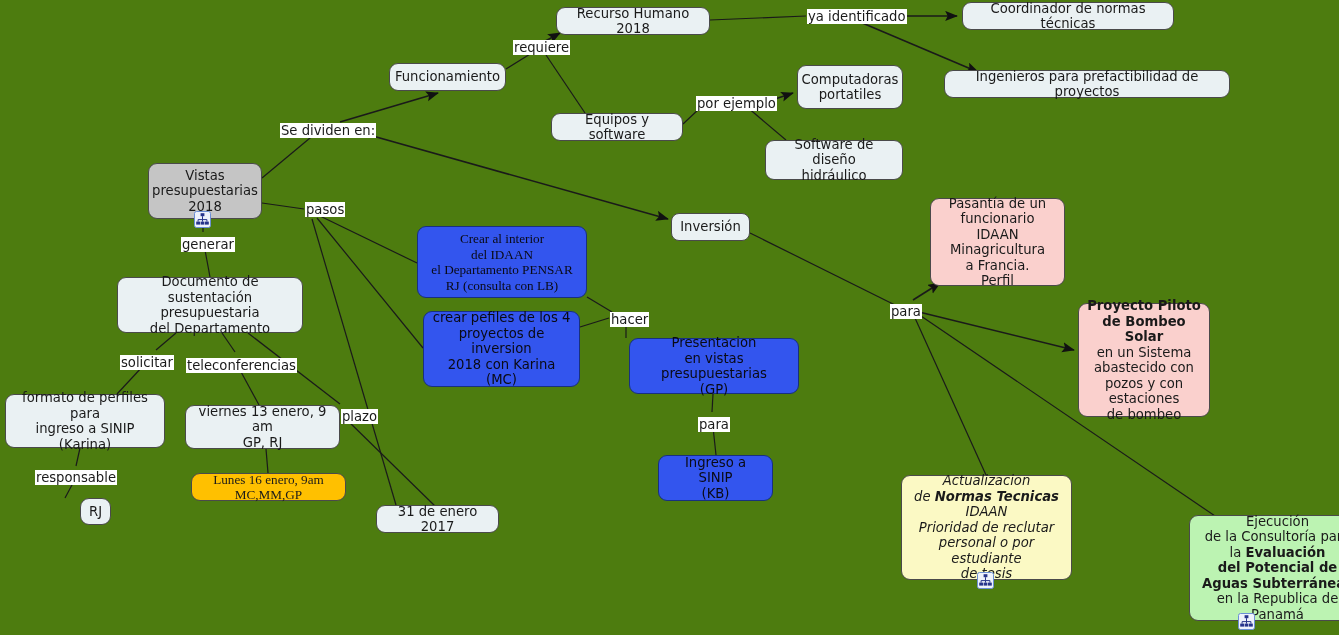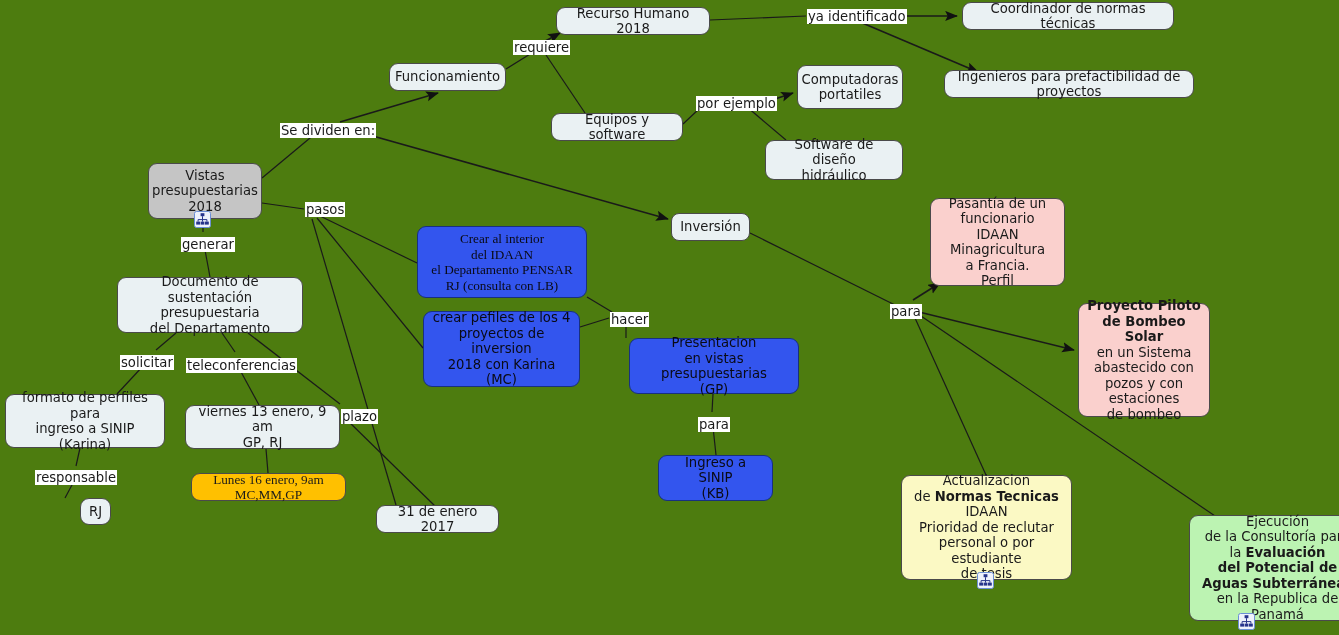--- a/index.html
+++ b/index.html
@@ -40,21 +40,21 @@
     color: #1a1a1a;
     padding: 3px 7px;
     white-space: pre-line;
     z-index: 3;
   }
   .node.concept   { background: #eaf1f3; }
   .node.root      { background: #c5c5c5; }
   .node.blue      { background: #3355ee; color: #0a0a14; border-color: #18307f; }
   .node.pink      { background: #fad0cd; }
   .node.orange    { background: #ffc000; }
-  .node.yellow    { background: #fbf9c4; }
+  .node.yellow    { background: #fbf9c4; font-style: italic; }
   .node.green     { background: #bcf3b2; }
   .node b { font-weight: bold; }
 
   .edge-label {
     position: absolute;
     font-size: 13.2px;
     line-height: 15px;
     color: #1a1a1a;
     background: #ffffff;
     white-space: nowrap;
@@ -120,21 +120,21 @@
         <path d="M 921,316 L 1218,518" fill="none" stroke="#1a1a1a" stroke-width="1.2"></path>
       </g>
   </svg>
 
   <div id="nodes-layer">
       <div class="node concept" style="left: 556px; top: 7px; width: 154px; height: 28px;"><span>Recurso Humano 2018</span></div>
       <div class="node concept" style="left: 962px; top: 2px; width: 212px; height: 28px;"><span>Coordinador de normas técnicas</span></div>
       <div class="node concept" style="left: 389px; top: 63px; width: 117px; height: 28px;"><span>Funcionamiento</span></div>
       <div class="node concept" style="left: 797px; top: 65px; width: 106px; height: 44px;"><span>Computadoras
 portatiles</span></div>
-      <div class="node concept" style="left: 944px; top: 70px; width: 250px; height: 28px;"><span>Ingenieros para prefactibilidad de proyectos</span></div>
+      <div class="node concept" style="left: 944px; top: 70px; width: 286px; height: 28px;"><span>Ingenieros para prefactibilidad de proyectos</span></div>
       <div class="node concept" style="left: 551px; top: 113px; width: 132px; height: 28px;"><span>Equipos y software</span></div>
       <div class="node concept" style="left: 765px; top: 140px; width: 138px; height: 40px;"><span>Software de diseño
 hidráulico</span></div>
       <div class="node root" style="left: 148px; top: 163px; width: 114px; height: 56px;"><span>Vistas
 presupuestarias
 2018</span></div>
       <div class="node concept" style="left: 671px; top: 213px; width: 79px; height: 28px; border-radius: 8px;"><span>Inversión</span></div>
       <div class="node pink" style="left: 930px; top: 198px; width: 135px; height: 88px;"><span>Pasantía de un
 funcionario IDAAN
 Minagricultura

